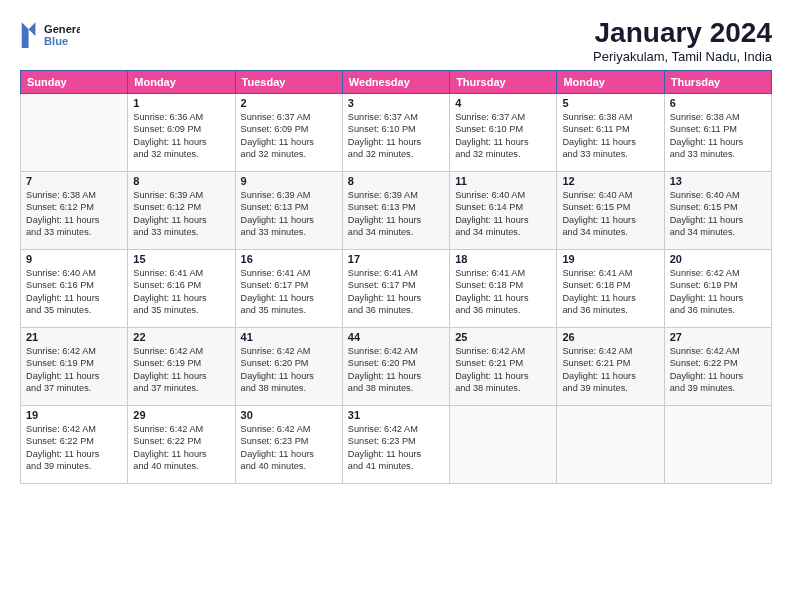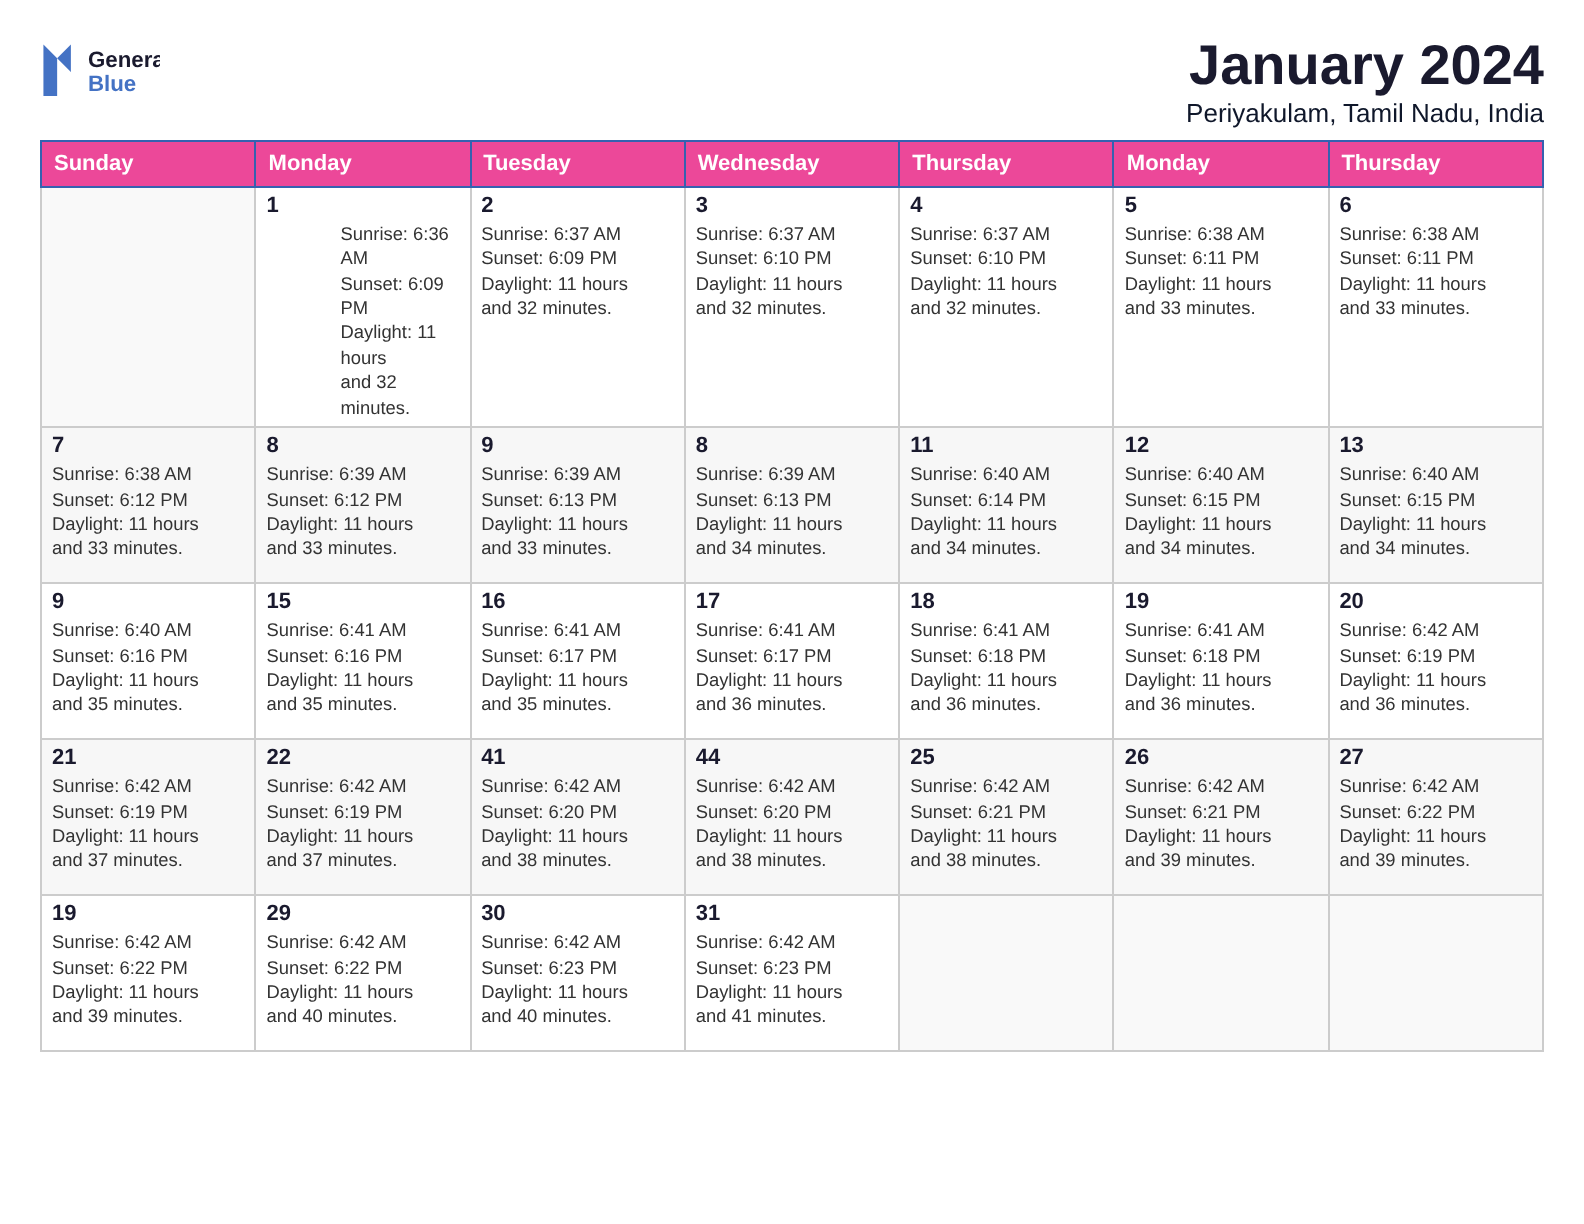--- a/index.html
+++ b/index.html
@@ -114,21 +114,21 @@
           <th>Thursday</th>
           <th>Monday</th>
           <th>Thursday</th>
         </tr>
     </thead>
     <tbody id="calendar-body">
         <tr>
           <td class="empty"></td>
           <td>
             <span class="day-num">1</span>
-            <div class="day-info" style="white-space: pre-line; margin-left: 37px;">Sunrise: 6:36 AM
+            <div class="day-info" style="white-space: pre-line;">Sunrise: 6:36 AM
 Sunset: 6:09 PM
 Daylight: 11 hours
 and 32 minutes.</div>
           </td>
           <td>
             <span class="day-num">2</span>
             <div class="day-info" style="white-space: pre-line;">Sunrise: 6:37 AM
 Sunset: 6:09 PM
 Daylight: 11 hours
 and 32 minutes.</div>

